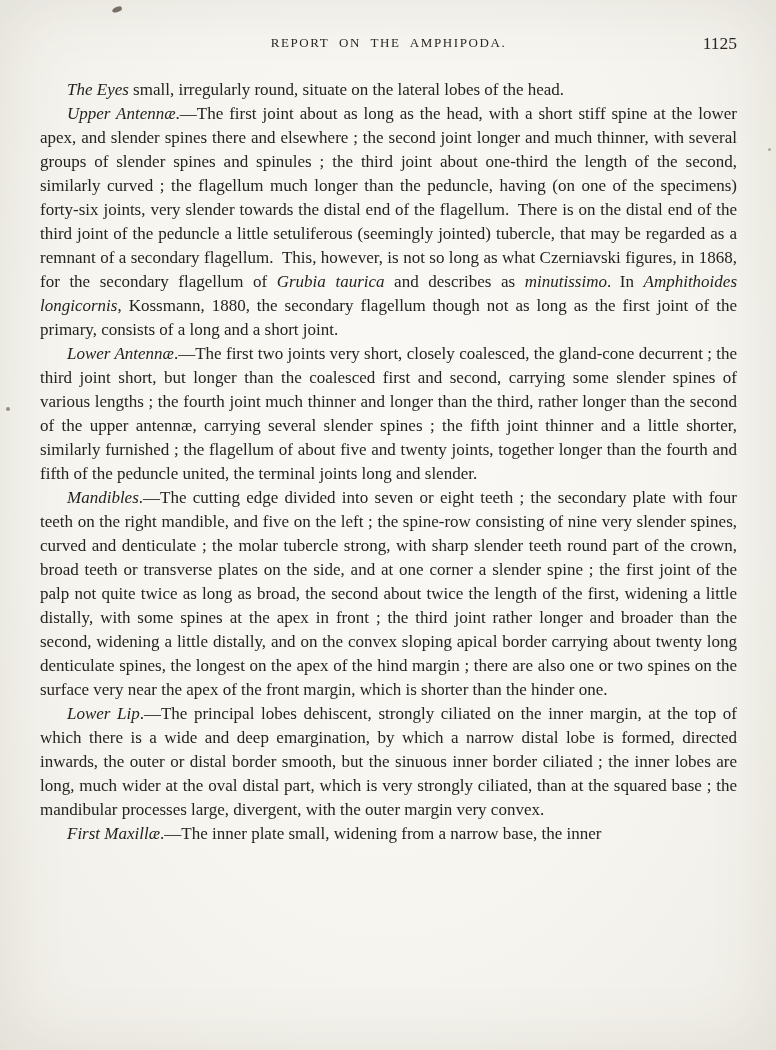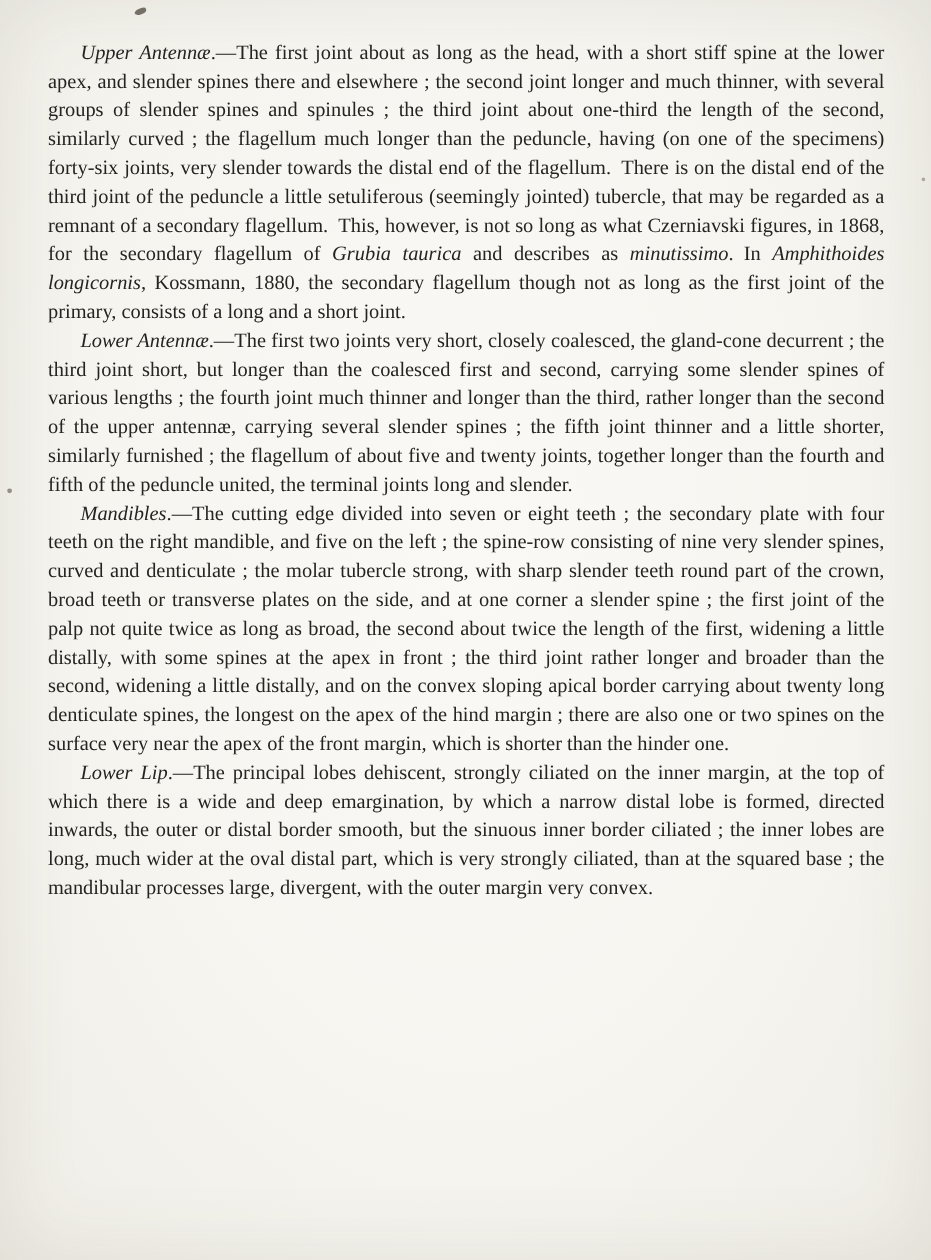--- a/index.html
+++ b/index.html
@@ -86,20 +86,26 @@
   }
 </style>
 </head>
 <body>
 
 <div class="page">
   <span class="speck speck-corner"></span>
   <span class="speck speck-margin"></span>
   <span class="speck speck-edge"></span>
 
+  <header class="page-header">
+    <h1 class="header-title">REPORT ON THE AMPHIPODA.</h1>
+    <span class="page-number">1125</span>
+  </header>
 
   <main class="page-body">
+      <p class="para"><span class="run italic">The Eyes</span><span class="run"> small, irregularly round, situate on the lateral lobes of the head.</span></p>
       <p class="para"><span class="run italic">Upper Antennæ</span><span class="run">.—The first joint about as long as the head, with a short stiff spine at the lower apex, and slender spines there and elsewhere&nbsp;; the second joint longer and much thinner, with several groups of slender spines and spinules&nbsp;; the third joint about one-third the length of the second, similarly curved&nbsp;; the flagellum much longer than the peduncle, having (on one of the specimens) forty-six joints, very slender towards the distal end of the flagellum. There is on the distal end of the third joint of the peduncle a little setuliferous (seemingly jointed) tubercle, that may be regarded as a remnant of a secondary flagellum. This, however, is not so long as what Czerniavski figures, in 1868, for the secondary flagellum of </span><span class="run italic">Grubia taurica</span><span class="run"> and describes as </span><span class="run italic">minutissimo</span><span class="run">. In </span><span class="run italic">Amphithoides longicornis</span><span class="run">, Kossmann, 1880, the secondary flagellum though not as long as the first joint of the primary, consists of a long and a short joint.</span></p>
       <p class="para"><span class="run italic">Lower Antennæ</span><span class="run">.—The first two joints very short, closely coalesced, the gland-cone decurrent&nbsp;; the third joint short, but longer than the coalesced first and second, carrying some slender spines of various lengths&nbsp;; the fourth joint much thinner and longer than the third, rather longer than the second of the upper antennæ, carrying several slender spines&nbsp;; the fifth joint thinner and a little shorter, similarly furnished&nbsp;; the flagellum of about five and twenty joints, together longer than the fourth and fifth of the peduncle united, the terminal joints long and slender.</span></p>
       <p class="para"><span class="run italic">Mandibles</span><span class="run">.—The cutting edge divided into seven or eight teeth&nbsp;; the secondary plate with four teeth on the right mandible, and five on the left&nbsp;; the spine-row consisting of nine very slender spines, curved and denticulate&nbsp;; the molar tubercle strong, with sharp slender teeth round part of the crown, broad teeth or transverse plates on the side, and at one corner a slender spine&nbsp;; the first joint of the palp not quite twice as long as broad, the second about twice the length of the first, widening a little distally, with some spines at the apex in front&nbsp;; the third joint rather longer and broader than the second, widening a little distally, and on the convex sloping apical border carrying about twenty long denticulate spines, the longest on the apex of the hind margin&nbsp;; there are also one or two spines on the surface very near the apex of the front margin, which is shorter than the hinder one.</span></p>
       <p class="para"><span class="run italic">Lower Lip</span><span class="run">.—The principal lobes dehiscent, strongly ciliated on the inner margin, at the top of which there is a wide and deep emargination, by which a narrow distal lobe is formed, directed inwards, the outer or distal border smooth, but the sinuous inner border ciliated&nbsp;; the inner lobes are long, much wider at the oval distal part, which is very strongly ciliated, than at the squared base&nbsp;; the mandibular processes large, divergent, with the outer margin very convex.</span></p>
+      <p class="para"><span class="run italic">First Maxillæ</span><span class="run">.—The inner plate small, widening from a narrow base, the inner</span></p>
     </main>
 </div>
 
 </body></html>

